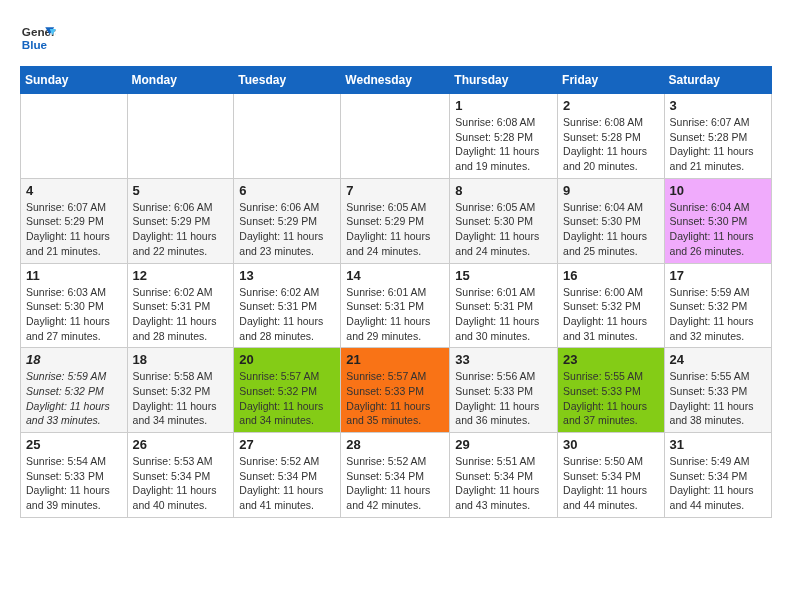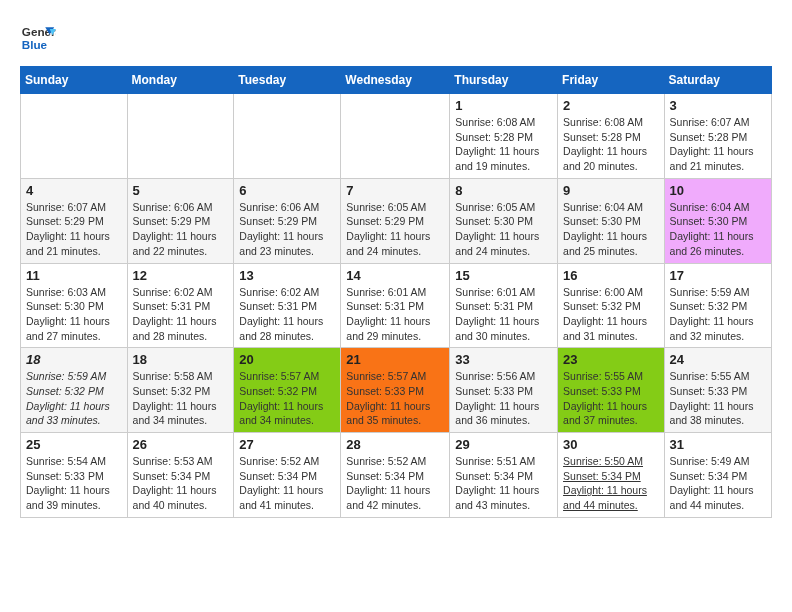--- a/index.html
+++ b/index.html
@@ -326,21 +326,21 @@
         </td>
         <td>
           <span class="day-num">29</span>
           <div class="day-info" style="white-space: pre-line;">Sunrise: 5:51 AM
 Sunset: 5:34 PM
 Daylight: 11 hours
 and 43 minutes.</div>
         </td>
         <td>
           <span class="day-num">30</span>
-          <div class="day-info" style="white-space: pre-line; text-decoration: underline;">Sunrise: 5:50 AM
+          <div class="day-info" style="white-space: pre-line;">Sunrise: 5:50 AM
 Sunset: 5:34 PM
 Daylight: 11 hours
 and 44 minutes.</div>
         </td>
         <td>
           <span class="day-num">31</span>
           <div class="day-info" style="white-space: pre-line;">Sunrise: 5:49 AM
 Sunset: 5:34 PM
 Daylight: 11 hours
 and 44 minutes.</div>

